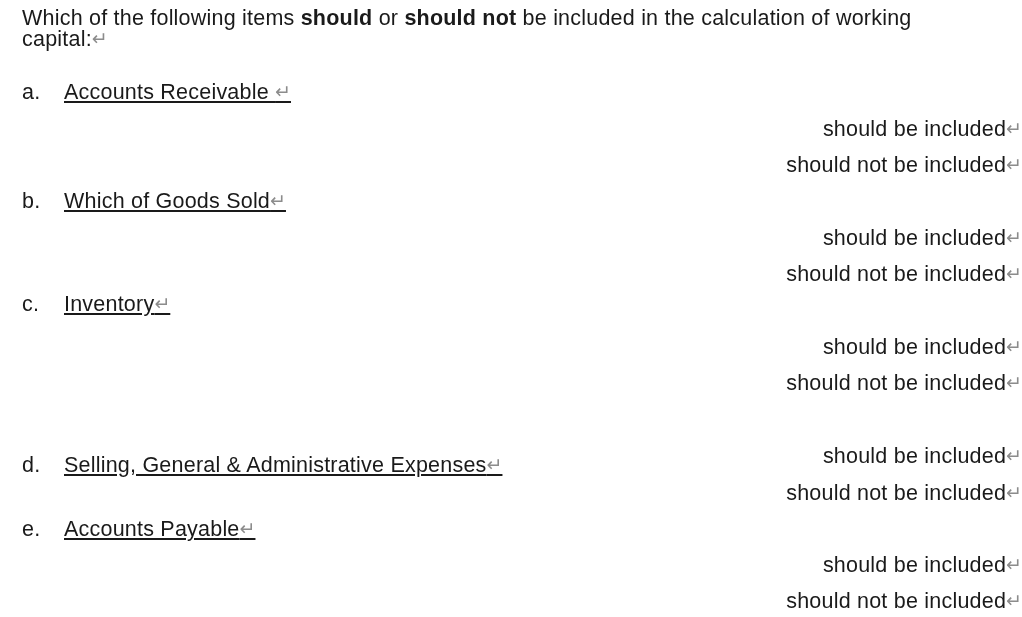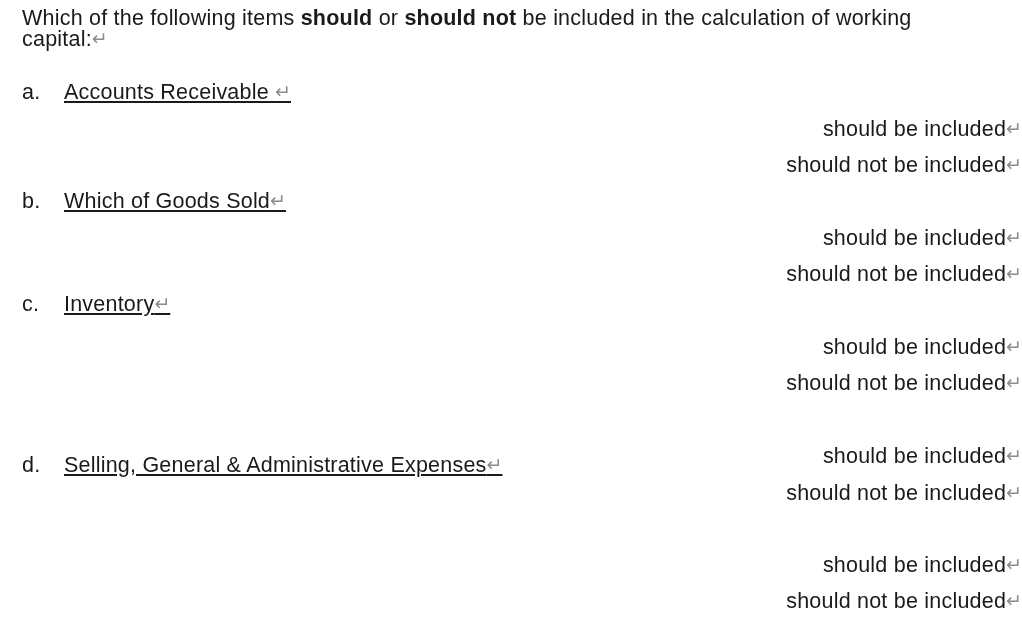--- a/index.html
+++ b/index.html
@@ -98,18 +98,19 @@
   <div class="line opt-row" style="top:328px;"><span>should be included</span><span class="cr">↵</span></div>
 
   <div class="line opt-row" style="top:364px;"><span>should not be included</span><span class="cr">↵</span></div>
 
   <div class="line item-row" style="top:401px;margin-top:45px;"><span class="marker">d.</span><span class="item-text">Selling, General &amp; Administrative Expenses</span><span class="cr">↵</span></div>
 
   <div class="line opt-row" style="top:437px;"><span>should be included</span><span class="cr">↵</span></div>
 
   <div class="line opt-row" style="top:474px;"><span>should not be included</span><span class="cr">↵</span></div>
 
+  <div class="line item-row" style="top:510px;"><span class="marker">e.</span><span class="item-text">Accounts Payable</span><span class="cr">↵</span></div>
 
   <div class="line opt-row" style="top:546px;"><span>should be included</span><span class="cr">↵</span></div>
 
   <div class="line opt-row" style="top:582px;"><span>should not be included</span><span class="cr">↵</span></div>
 
 </div>
 
 </body></html>

